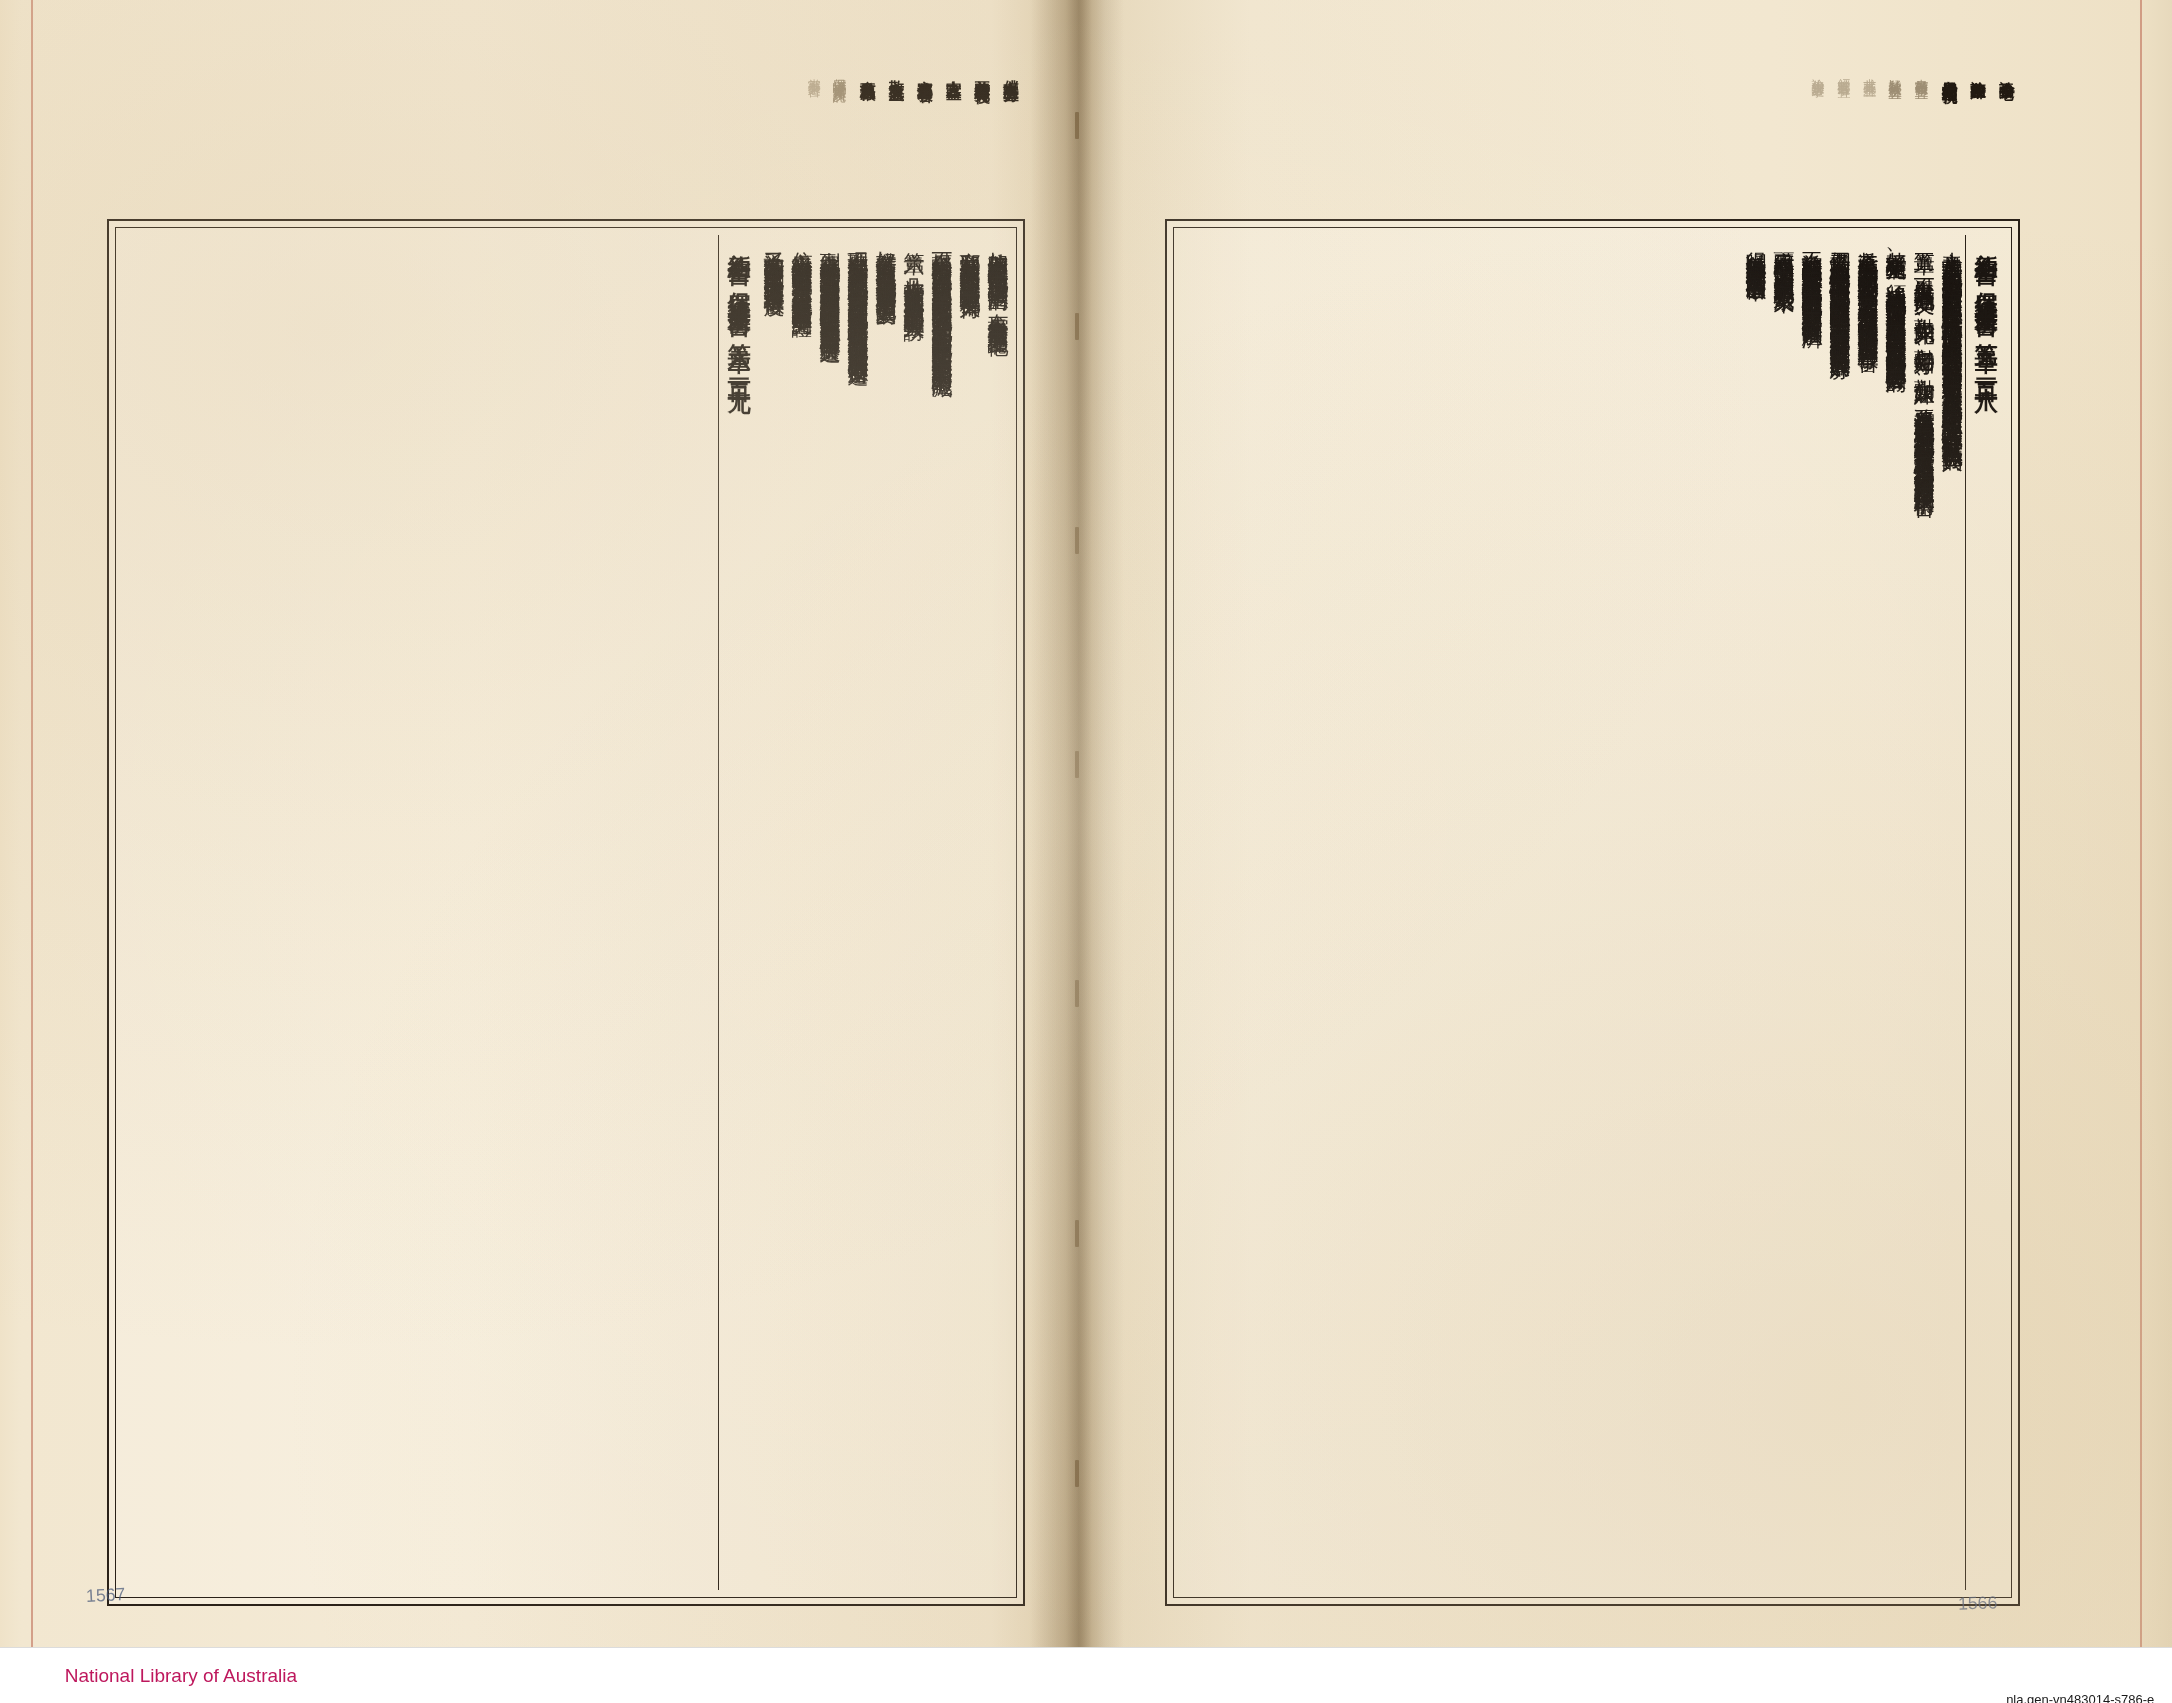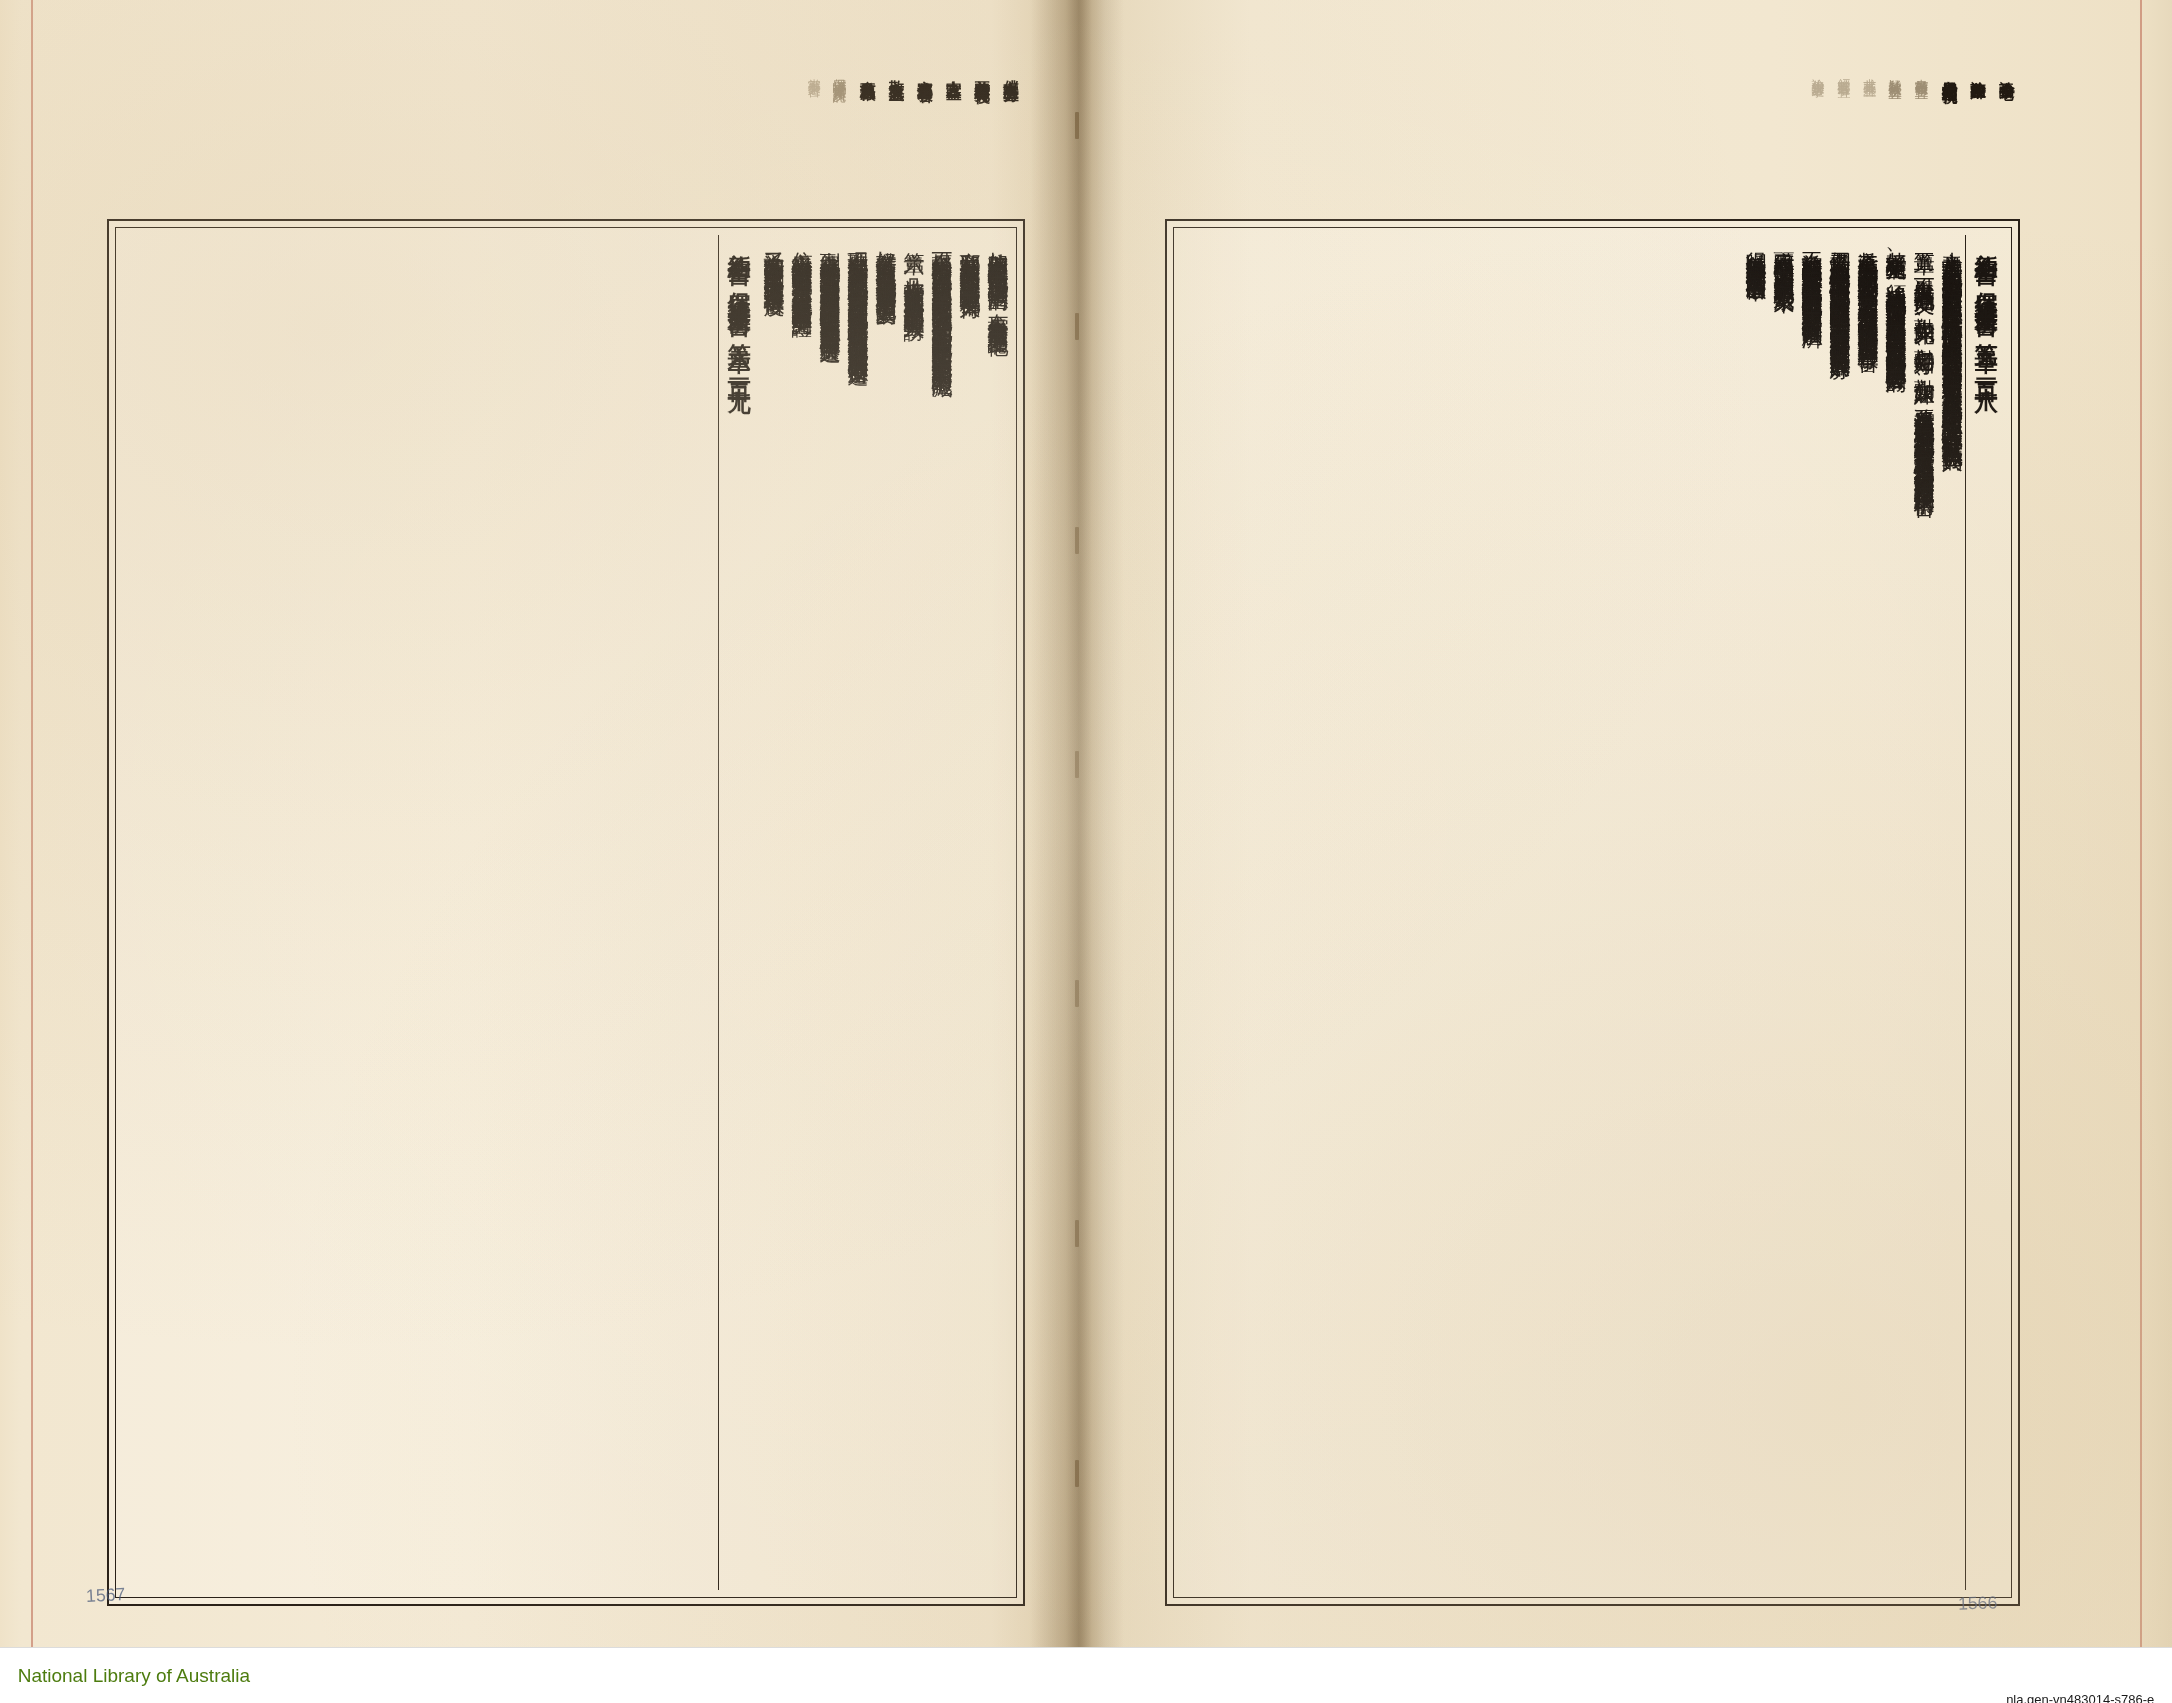--- a/index.html
+++ b/index.html
@@ -187,21 +187,22 @@
     border-top: 0.5px solid #dcdcdc;
     display: flex;
     align-items: center;
     justify-content: space-between;
     padding: 0 17.7px;
     box-sizing: border-box;
   }
   .footer-text {
     font-family: "Liberation Sans", sans-serif;
     font-size: 19px;
-    color: #4d7c0f;
+    color: #be185d;
+    margin-left: 47px;
   }
   .footer-id {
     font-family: Liberation Sans, sans-serif;
     font-size: 13px;
     color: #1a1a1a;
     margin-top: 48px;
   }
 </style>
 </head>
 <body>

